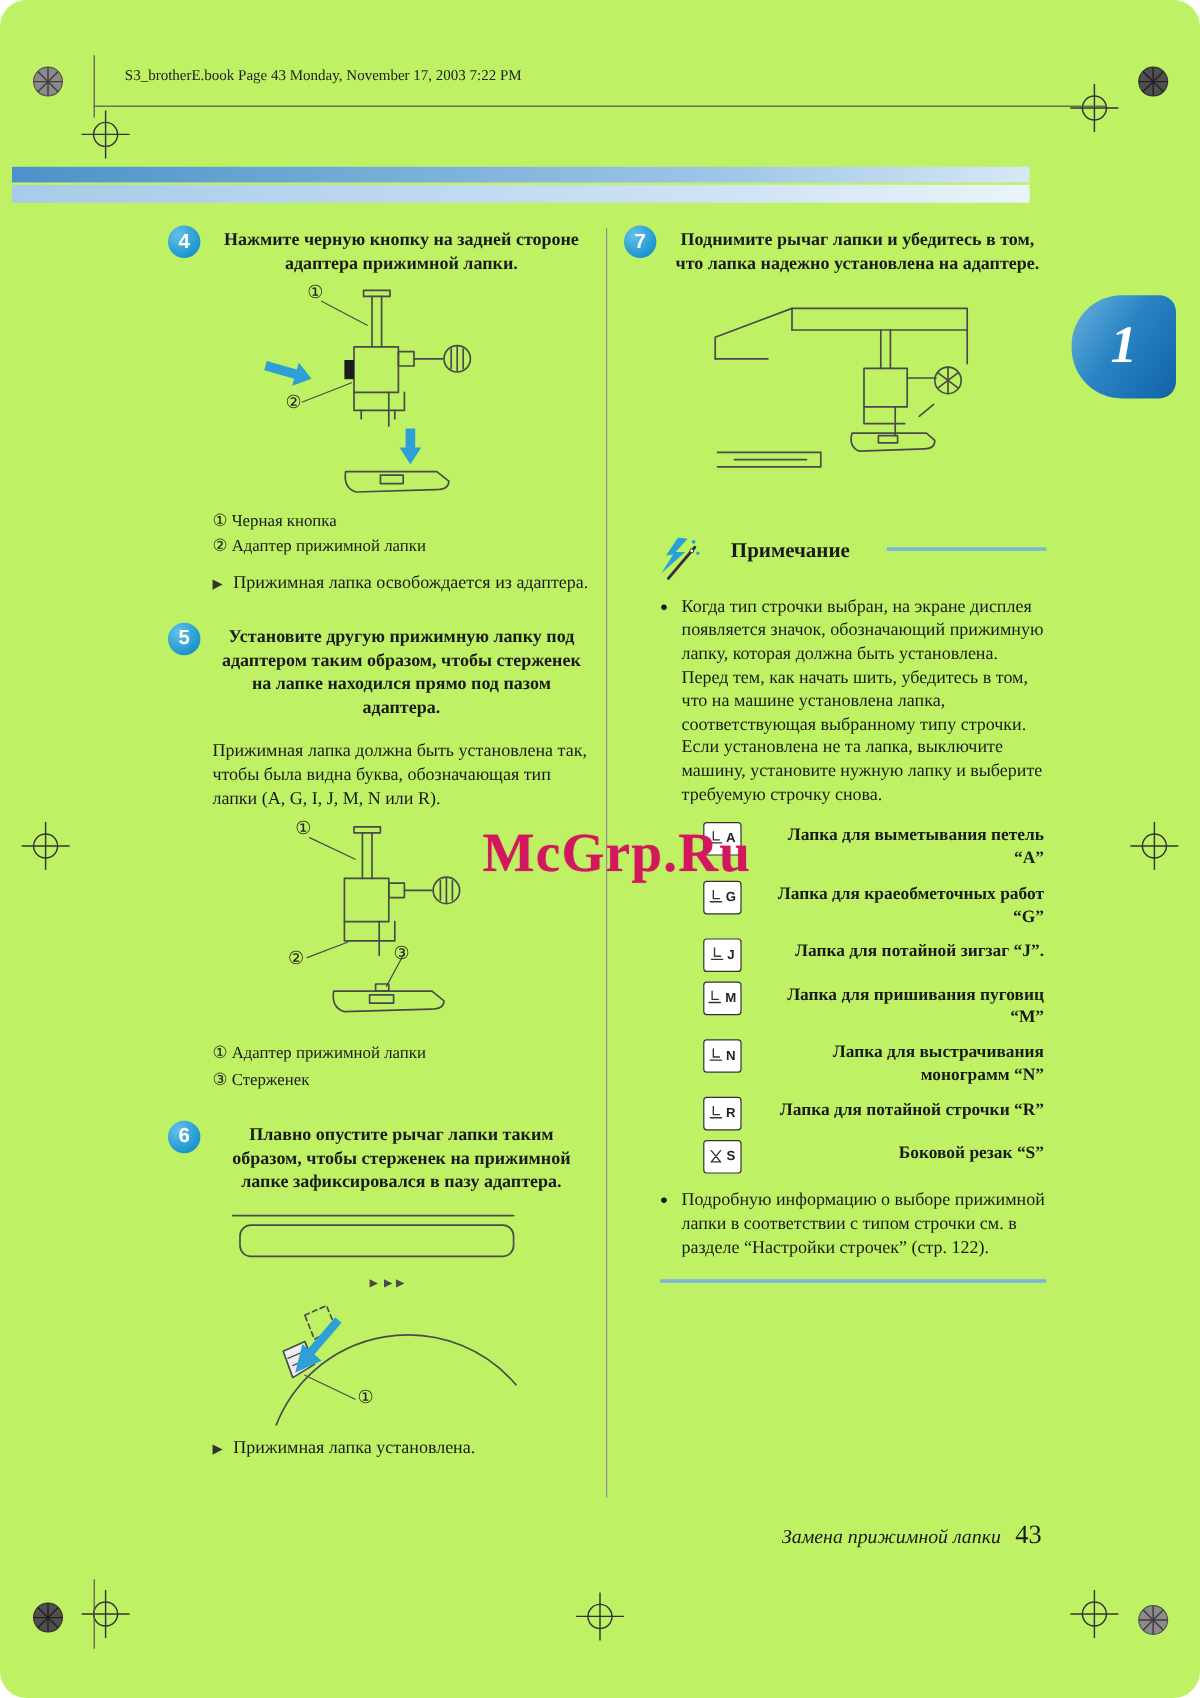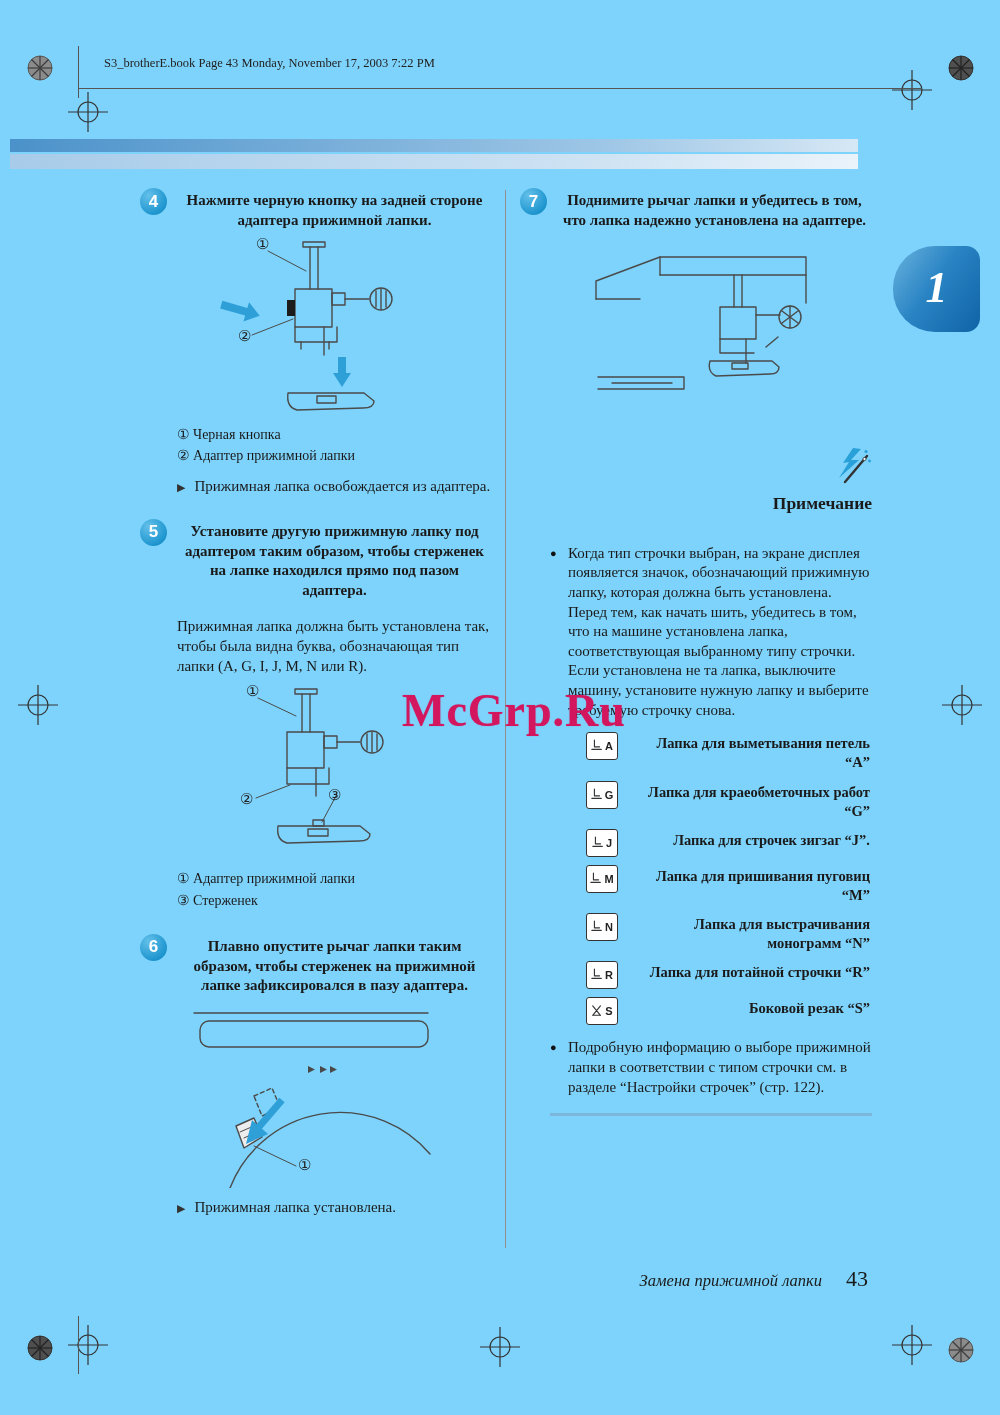--- a/index.html
+++ b/index.html
@@ -1,18 +1,18 @@
 <!DOCTYPE html>
 <html><head>
 <meta charset="utf-8">
 <style>
   html,body{margin:0;padding:0;background:#ffffff;}
   .page{
-    position:relative;width:1000px;height:1415px;background:#7dd3fc;overflow:hidden;
-    font-family:"Liberation Serif",serif;color:#1a1a1a;
+    position:relative;width:1000px;height:1415px;background:#bef264;overflow:hidden;
+    font-family:"Liberation Serif",serif;color:#1a1a1a;border-radius:22px;
   }
 
   
   .regmark{position:absolute;}
 
   
   .hdr-text{position:absolute;left:104px;top:56px;font-size:12.5px;color:#222;}
   .hdr-rule{position:absolute;left:78px;top:88px;width:844px;height:1px;background:#555;}
   .hdr-tick{position:absolute;left:78px;top:46px;width:1px;height:52px;background:#555;}
   .ftr-tick{position:absolute;left:78px;top:1316px;width:1px;height:58px;background:#555;}
@@ -51,37 +51,37 @@
   .step-title{font-weight:bold;font-size:15px;line-height:1.32;padding-top:3px;text-align:center;}
   .step-body{font-size:15px;line-height:1.32;margin:16px 0 0 37px;}
   .illus{position:relative;}
   .marker{position:absolute;font-size:15px;line-height:1;color:#222;}
   .callouts{margin:10px 0 0 37px;font-size:14px;line-height:1.55;}
   .result{display:flex;gap:9px;margin:10px 0 0 37px;font-size:15px;line-height:1.32;}
   .result .tri{font-size:11px;padding-top:3px;color:#333;flex:none;}
 
   
   .note{margin:44px 0 0 30px;}
-  .note-head{display:flex;align-items:flex-end;gap:9px;flex-direction:column;}
+  .note-head{display:flex;align-items:flex-start;gap:25px;}
   .note-title{font-weight:bold;font-size:17.5px;white-space:nowrap;}
   .note-rule{flex:1;height:3px;background:#7cb6dc;margin-top:8px;margin-left:6px;}
   .note-endrule{margin-top:16px;height:3px;background:#7cb6dc;}
   .bullet-para{position:relative;padding-left:18px;font-size:15px;line-height:1.31;margin-top:13px;}
   .bullet-para .dot{position:absolute;left:0;top:2px;font-size:11px;color:#111;}
   .feet{margin:12px 0 2px 36px;display:flex;flex-direction:column;gap:8px;}
   .foot-row{display:flex;gap:26px;align-items:flex-start;}
   .foot-icon{
     width:30px;height:26px;border:1.6px solid #333;border-radius:3px;flex:none;
     display:flex;align-items:center;justify-content:center;gap:2px;background:#fff;
   }
   .foot-letter{font-size:11px;font-weight:bold;font-family:"Liberation Sans",sans-serif;color:#222;}
   .foot-label{font-weight:bold;font-size:14.5px;line-height:1.32;width:226px;padding-top:2px;text-align:right;}
 
   
-  .footer{position:absolute;right:132px;top:1266px;display:flex;align-items:baseline;gap:24px;}
+  .footer{position:absolute;right:132px;top:1266px;display:flex;align-items:baseline;gap:12px;}
   .footer .sec{font-style:italic;font-size:16.5px;}
   .footer .pg{font-size:22px;}
 
   
   .watermark{
     position:absolute;left:402px;top:684px;z-index:40;
     font-family:"Liberation Serif",serif;font-weight:bold;font-size:46px;
     color:#d2175e;letter-spacing:1px;text-shadow:0 0 1px rgba(210,23,94,.6);
   }
 </style>
@@ -362,21 +362,21 @@
             </span>
           <span class="foot-label">Лапка для краеобметочных работ “G”</span>
         </div>
         <div class="foot-row">
           <span class="foot-icon">
               <svg width="12" height="16" viewBox="0 0 14 16">
                 <path d="M4,1 L4,9 M1,12 L12,12 M4,9 L10,9" stroke="#333" stroke-width="1.3" fill="none" stroke-linecap="round"></path>
               </svg>
               <span class="foot-letter">J</span>
             </span>
-          <span class="foot-label">Лапка для строчек зигзаг “J”.</span>
+          <span class="foot-label">Лапка для потайной зигзаг “J”.</span>
         </div>
         <div class="foot-row">
           <span class="foot-icon">
               <svg width="12" height="16" viewBox="0 0 14 16">
                 <path d="M4,1 L4,9 M1,12 L12,12 M4,9 L10,9" stroke="#333" stroke-width="1.3" fill="none" stroke-linecap="round"></path>
               </svg>
               <span class="foot-letter">M</span>
             </span>
           <span class="foot-label">Лапка для пришивания пуговиц “M”</span>
         </div>

